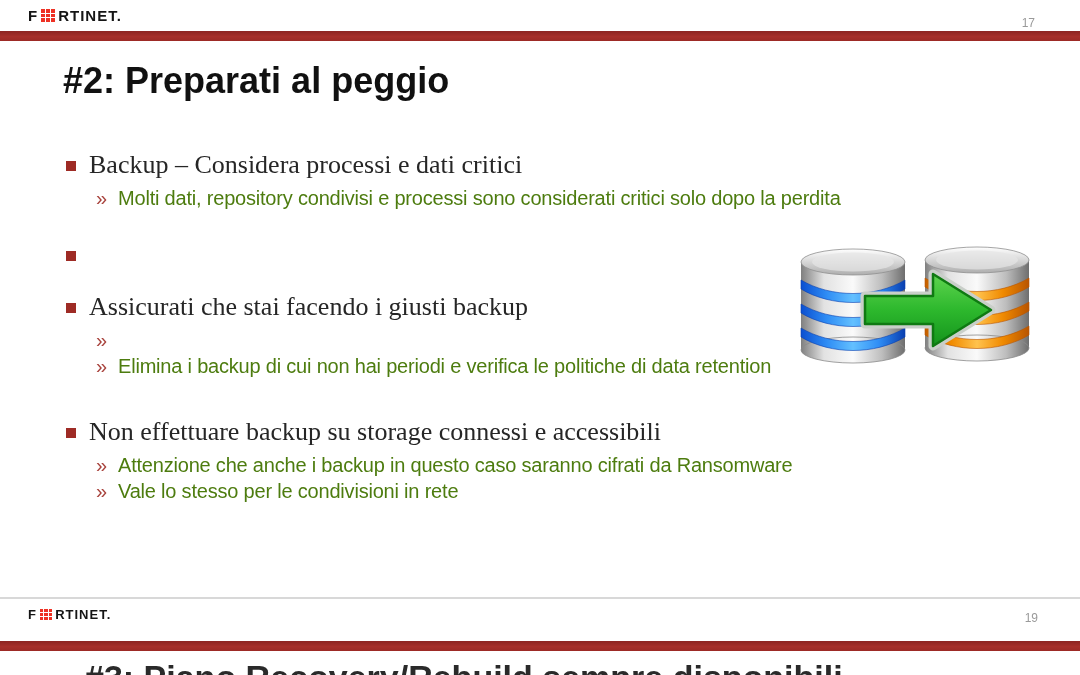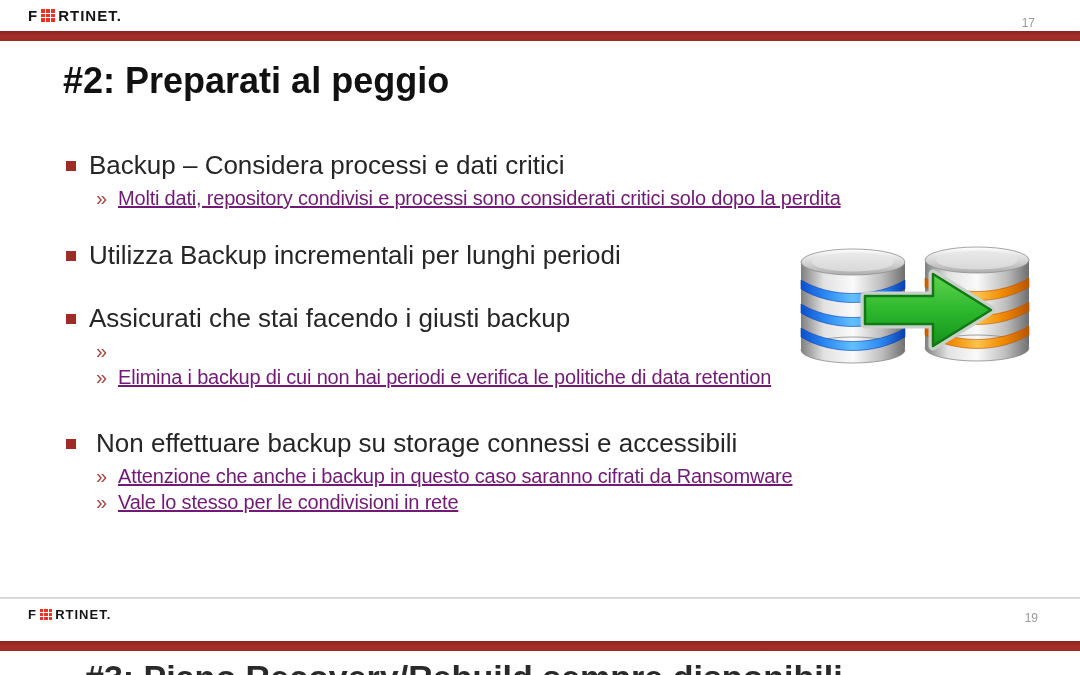--- a/index.html
+++ b/index.html
@@ -23,31 +23,31 @@
   .topbar{top:31px;}
   .sep{position:absolute;top:597px;left:0;width:1080px;height:2px;background:#d8d8d8;}
   .footer{position:absolute;top:599px;left:0;width:1080px;height:42px;background:#fff;}
   .footer .logo{position:absolute;left:28px;top:9px;}
   .bottombar{top:641px;}
   .bottomstrip{position:absolute;top:651px;left:0;width:1080px;height:24px;background:#fff;overflow:hidden;}
   .nexttitle{margin:7px 0 0 85px;font-size:34px;font-weight:bold;color:#2a2a2a;white-space:nowrap;}
   
   .title{position:absolute;left:63px;top:60px;margin:0;font-size:36px;font-weight:bold;color:#111;}
   .content{position:absolute;left:0;top:134px;width:1080px;}
-  .b1{display:flex;align-items:flex-start;padding-left:66px;}
+  .b1{display:flex;align-items:flex-start;padding-left:66px;font-family:Liberation Serif, serif;}
   .b1 .sq{flex:0 0 auto;width:10px;height:10px;background:#9e2b25;margin:13px 13px 0 0;}
   .b1 .txt{font-size:26px;line-height:34px;color:#262626;}
   .b2{display:flex;align-items:flex-start;padding-left:96px;}
   .b2 .chev{flex:0 0 auto;width:22px;font-size:20px;line-height:26px;color:#a8423c;}
-  .b2 .txt{font-size:20px;line-height:26px;color:#701a75;letter-spacing:-0.2px;text-decoration:underline;}
+  .b2 .txt{font-size:20px;line-height:26px;color:#4d7c0f;letter-spacing:-0.2px;}
   .mt-a{margin-top:14px;}   
   .mt-sub{margin-top:3px;}
   .mt-b{margin-top:27px;}
   .mt-c{margin-top:29px;}
-  .mt-d{margin-top:36px;gap:7px;}
+  .mt-d{margin-top:36px;}
   
   .illus{position:absolute;left:795px;top:244px;width:240px;height:126px;}
 </style>
 </head>
 <body>
 
 <div class="header">
   <div class="logo">
     <span class="ltr">F</span>
     <span class="dotgrid">
@@ -75,21 +75,20 @@
     <span class="sq"></span>
     <span class="txt">Backup – Considera processi e dati critici</span>
   </div>
   <div class="b2 mt-sub">
     <span class="chev">»</span>
     <span class="txt">Molti dati, repository condivisi e processi sono considerati critici solo dopo la perdita</span>
   </div>
 
   <div class="b1 mt-b">
     <span class="sq"></span>
-    <span class="txt">Utilizza Backup incrementali per lunghi periodi</span>
   </div>
 
 
   <div class="b1 mt-c">
     <span class="sq"></span>
     <span class="txt">Assicurati che stai facendo i giusti backup</span>
   </div>
   <div class="b2 mt-sub">
     <span class="chev">»</span>
   </div>

